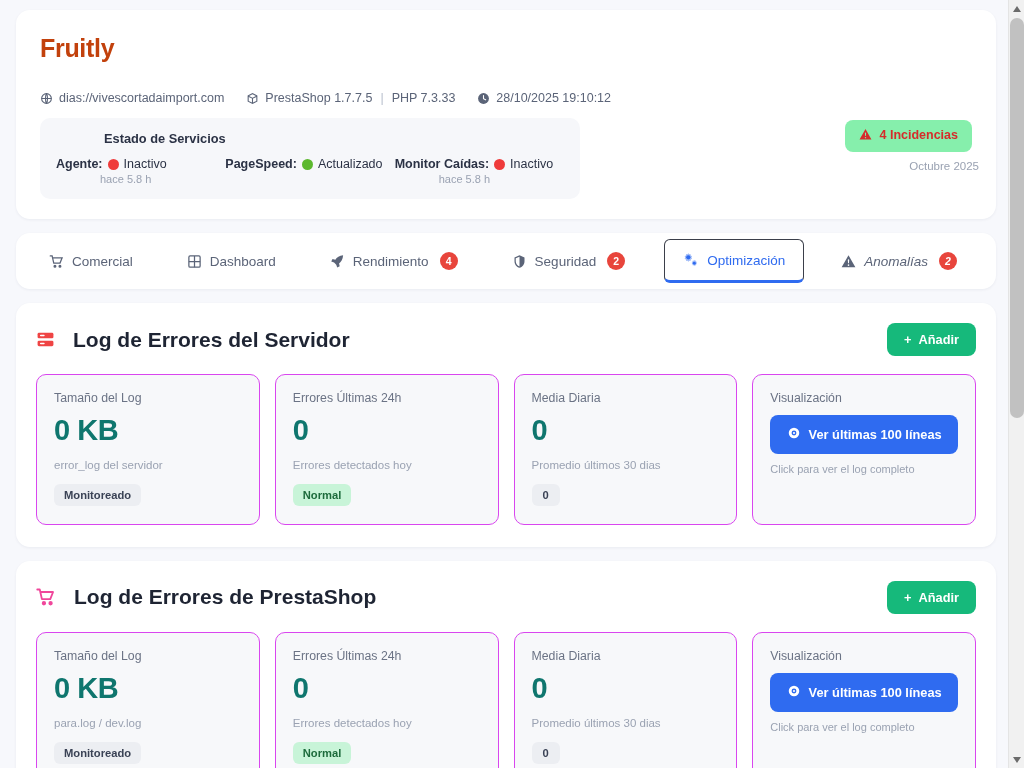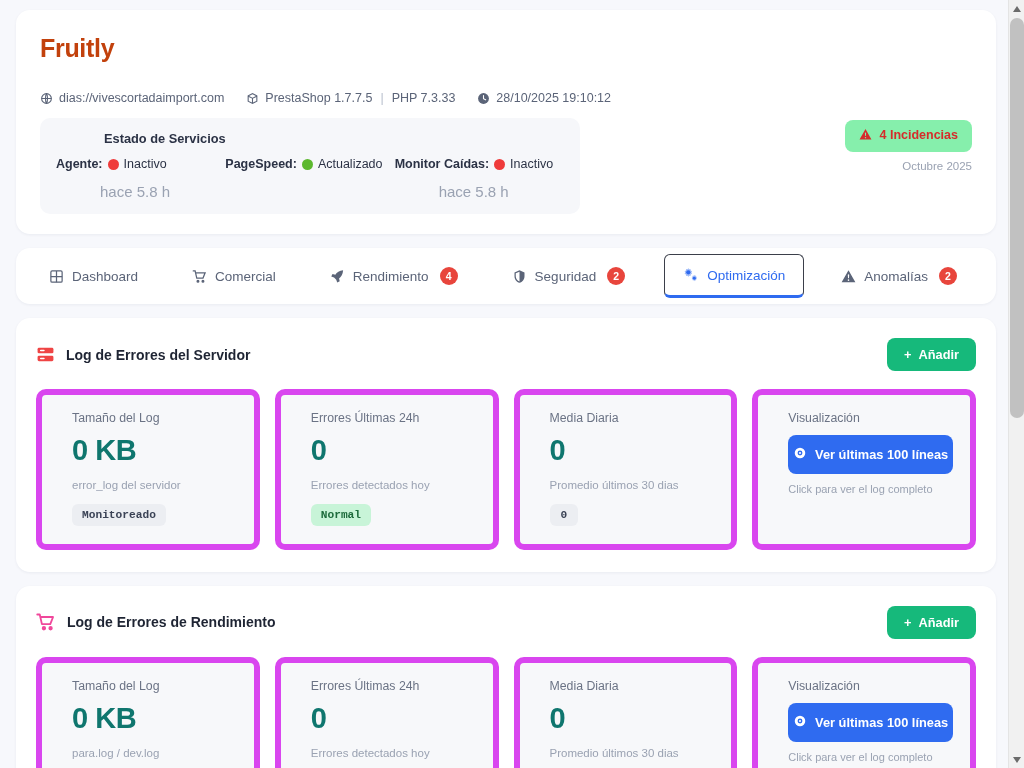--- a/index.html
+++ b/index.html
@@ -84,21 +84,21 @@
     font-size: 12.5px;
     font-weight: bold;
     border-radius: 8px;
     padding: 8px 14px;
     display: flex;
     gap: 7px;
   }
 
   .period {
     position: absolute;
-    right: 24px;
+    right: 17px;
     top: 150px;
     font-size: 11.5px;
     color: #9aa2b2;
   }
 
   
   .services {
     background: #f6f7fa;
     border-radius: 10px;
     padding: 13px 16px 14px 16px;
@@ -132,23 +132,23 @@
   .svc-line b { font-weight: bold; }
 
   .dot {
     width: 11px; height: 11px;
     border-radius: 50%;
     display: inline-block;
     flex: none;
   }
 
   .svc-ago {
-    font-size: 15px;
+    font-size: 11px;
     color: #9aa2b2;
-    margin-top: 12px;
+    margin-top: 2px;
     padding-left: 44px;
   }
 
   
   .tabs-card {
     margin-bottom: 14px;
     height: 56px;
     display: flex;
     align-items: center;
     padding: 0 6px 0 18px;
@@ -163,21 +163,21 @@
     font-size: 13.5px;
     color: #5b6478;
     padding: 9px 14px;
     border-radius: 7px;
     white-space: nowrap;
     margin-right: 24px;
     border: 1px solid transparent;
     cursor: pointer;
   }
 
-  .tab:last-child { margin-right: 0; }
+  .tab:last-child { margin-right: 0; font-style: italic; }
 
   .tab svg { display: block; flex: none; }
 
   .tab.active {
     color: #2f6bf0;
     border: 1px solid #3b3f4a;
     border-bottom: 3px solid #2f6bf0;
     background: #ffffff;
     padding: 12px 18px;
     border-radius: 6px;
@@ -207,22 +207,22 @@
   .section-head {
     display: flex;
     align-items: center;
     justify-content: space-between;
     margin-bottom: 18px;
   }
 
   .section-title {
     display: flex;
     align-items: center;
-    gap: 11px;
-    font-size: 14px;
+    gap: 18px;
+    font-size: 21px;
     font-weight: bold;
     color: #1e2433;
   }
 
   .section-title svg { display: block; flex: none; }
 
   .add-btn {
     background: #16b97b;
     color: #ffffff;
     border: none;
@@ -239,23 +239,23 @@
 
   
   .stat-grid {
     display: grid;
     grid-template-columns: repeat(4, 1fr);
     gap: 15px;
   }
 
   .stat {
     background: #f7f8fa;
-    border: 6px solid #d946ef;
+    border: 1px solid #d946ef;
     border-radius: 10px;
-    padding: 16px 17px 18px 30px;
+    padding: 16px 17px 18px 17px;
     min-height: 148px;
   }
 
   .stat-label {
     font-size: 12.3px;
     color: #6b7385;
     margin-bottom: 10px;
   }
 
   .stat-value {
@@ -272,21 +272,20 @@
     color: #9aa2b2;
     margin-bottom: 13px;
   }
 
   .pill {
     display: inline-block;
     font-size: 11.2px;
     font-weight: bold;
     border-radius: 6px;
     padding: 5px 10px;
-    font-family: Liberation Mono, monospace;
   }
 
   .pill-grey { background: #eceef2; color: #3a4255; }
   .pill-green { background: #c8f4d8; color: #1d6b3c; }
   .pill-num { background: #eceef2; color: #3a4255; padding: 5px 11px; }
 
   .view-btn {
     background: #2f6bf0;
     color: #ffffff;
     border: none;
@@ -419,37 +418,37 @@
         </div>
 
       </div>
     </div>
   </div>
 
   <div class="card tabs-card">
 
     <div class="tab">
       <span>
-        <svg width="15" height="15" viewBox="0 0 24 24" fill="none" stroke="#5b6478" stroke-width="2">
-          <rect x="3" y="3" width="18" height="18" rx="2"></rect>
-              <path d="M3 12h18M12 3v18"></path>
-        </svg>
-      </span>
-      <span>Dashboard</span>
-    </div>
-
-    <div class="tab">
-      <span>
         <svg width="15" height="15" viewBox="0 0 24 24" fill="none" stroke="#5b6478" stroke-width="2" stroke-linecap="round">
           <path d="M2 3h3l2.6 11.5h10L21 6H6"></path>
               <circle cx="9.5" cy="19.5" r="1.4" fill="#5b6478"></circle>
               <circle cx="17.5" cy="19.5" r="1.4" fill="#5b6478"></circle>
         </svg>
       </span>
       <span>Comercial</span>
+    </div>
+
+    <div class="tab">
+      <span>
+        <svg width="15" height="15" viewBox="0 0 24 24" fill="none" stroke="#5b6478" stroke-width="2">
+          <rect x="3" y="3" width="18" height="18" rx="2"></rect>
+              <path d="M3 12h18M12 3v18"></path>
+        </svg>
+      </span>
+      <span>Dashboard</span>
     </div>
 
     <div class="tab">
       <span>
         <svg width="15" height="15" viewBox="0 0 24 24" fill="#5b6478">
           <path d="M21 2c-6 .5-10 3.5-12.5 7L4 8 2 12l4.5 1.5L10 17l1.5 4.5 4-2-1-4.5C18 12.5 20.5 8 21 2z"></path>
         </svg>
       </span>
       <span>Rendimiento</span>
       <span class="tab-badge">4</span>
@@ -552,21 +551,21 @@
   <div class="card section-card">
     <div class="section-head">
       <div class="section-title">
         <span>
           <svg width="20" height="20" viewBox="0 0 24 24" fill="none" stroke="#f0479b" stroke-width="2.2" stroke-linecap="round" stroke-linejoin="round">
             <path d="M1.5 3h3l2.6 11.5h10L20.5 6H6"></path>
             <circle cx="9.5" cy="19.5" r="1.5" fill="#f0479b"></circle>
             <circle cx="17.5" cy="19.5" r="1.5" fill="#f0479b"></circle>
           </svg>
         </span>
-        <span>Log de Errores de Rendimiento</span>
+        <span>Log de Errores de PrestaShop</span>
       </div>
       <button class="add-btn">
         <span>+</span>
         <span>Añadir</span>
       </button>
     </div>
 
     <div class="stat-grid">
 
       <div class="stat">

